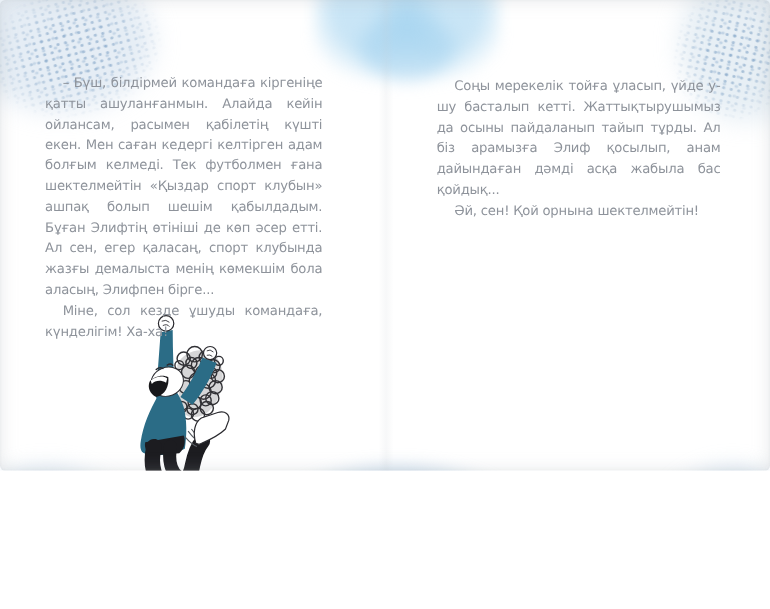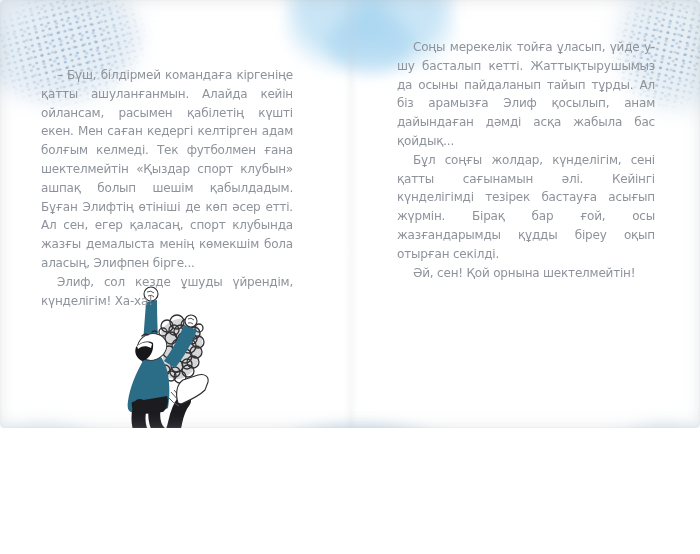--- a/index.html
+++ b/index.html
@@ -30,21 +30,21 @@
     position: absolute;
     color: #8e939b;
     font-size: 12px;
     line-height: 18.8px;
     letter-spacing: -0.2px;
     text-align: justify;
     z-index: 3;
   }
   .page-text .para { margin: 0; text-indent: 16px; }
   .left-text  { left: 41px;  top: 66px; width: 252px; }
-  .right-text { left: 397px; top: 38px; width: 258px; }
+  .right-text { left: 397px; top: 69px; width: 258px; }
   .page-number {
     position: absolute;
     color: #4e535b;
     font-size: 18px;
     letter-spacing: 0.5px;
     text-align: center;
     z-index: 3;
   }
   .page-number.left  { left: 41px;  width: 252px; top: 503px; }
   .page-number.right { left: 397px; width: 258px; top: 500px; text-align: right; }
@@ -111,27 +111,26 @@
   <div class="speckle wc-bottom-center-speckle"></div>
   <div class="speckle wc-bottom-center-speckle-l"></div>
   <div class="speckle wc-bottom-center-speckle-r"></div>
   <div class="wash wc-bottom-right-wash"></div>
   <div class="speckle wc-bottom-right-speckle"></div>
 
   <div class="gutter"></div>
 
   <div class="page-text left-text">
       <p class="para">– Бүш, білдірмей командаға кіргеніңе қатты ашуланғанмын. Алайда кейін ойлансам, расымен қабілетің күшті екен. Мен саған кедергі келтірген адам болғым келмеді. Тек футболмен ғана шектелмейтін «Қыздар спорт клубын» ашпақ болып шешім қабылдадым. Бұған Элифтің өтініші де көп әсер етті. Ал сен, егер қаласаң, спорт клубында жазғы демалыста менің көмекшім бола аласың, Элифпен бірге...</p>
-      <p class="para">Элиф, сол кезде ұшуды үйрендім, күнделігім! Ха-ха!</p>
+      <p class="para">Міне, сол кезде ұшуды командаға, күнделігім! Ха-ха!</p>
     </div>
   <div class="page-number left">125</div>
 
   <div class="page-text right-text">
       <p class="para">Соңы мерекелік тойға ұласып, үйде у-шу басталып кетті. Жаттықтырушымыз да осыны пайдаланып тайып тұрды. Ал біз арамызға Элиф қосылып, анам дайындаған дәмді асқа жабыла бас қойдық...</p>
-      <p class="para">Бұл соңғы жолдар, күнделігім, сені қатты сағынамын әлі. Кейінгі күнделігімді тезірек бастауға асығып жүрмін. Бірақ бар ғой, осы жазғандарымды құдды біреу оқып отырған секілді.</p>
       <p class="para">Әй, сен! Қой орнына шектелмейтін!</p>
     </div>
   <div class="page-number right">126</div>
 
   <svg class="illustration" viewBox="0 0 200 212" xmlns="http://www.w3.org/2000/svg">
 
     <g stroke="#26262b" stroke-width="1.3" fill="none" opacity="0.95">
       <path d="M66,52 C72,38 92,34 101,44 C109,52 109,70 104,80 C99,93 89,101 78,99 C70,97 66,89 68,81" fill="#3a3a40" fill-opacity="0.22" stroke="none"></path>
       <circle cx="72" cy="46" r="6"></circle>
         <circle cx="82" cy="42" r="7"></circle>

